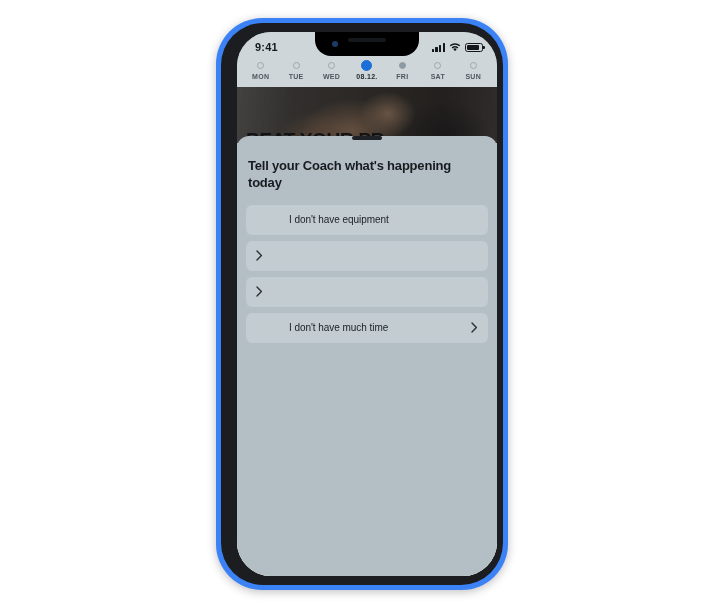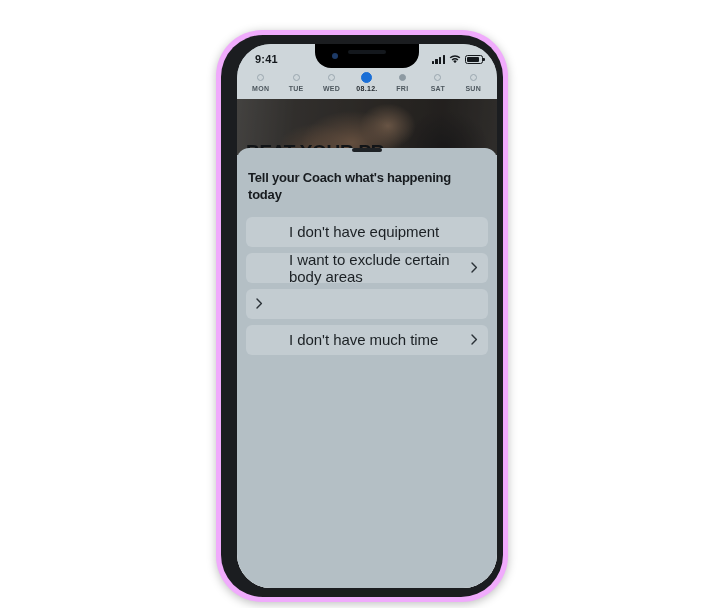--- a/index.html
+++ b/index.html
@@ -6,23 +6,23 @@
   html, body {
     width: 724px; height: 608px;
     background: #ffffff;
     font-family: "Liberation Sans", sans-serif;
     overflow: hidden;
   }
   .stage { position: relative; width: 724px; height: 608px; }
 
   
   .phone {
-    position: absolute; left: 216px; top: 30px;
+    position: absolute; left: 216px; top: 18px;
     width: 292px; height: 572px;
-    background: #f0abfc;
+    background: #3b82f6;
     border-radius: 46px;
     box-shadow: 0 2px 10px rgba(0,0,0,.25);
   }
   .phone-inner {
     position: absolute; left: 5px; top: 5px;
     width: 282px; height: 562px;
     background: #1b1d20;
     border-radius: 42px;
     padding: 0;
   }
@@ -146,21 +146,21 @@
   .options { display: flex; flex-direction: column; gap: 6px; }
   .option {
     height: 30px;
     background: #c3ccd1;
     border-radius: 6px;
     display: flex; align-items: center;
     padding: 0 10px;
     cursor: pointer;
   }
   .option .txt {
-    flex: 1; font-size: 15px; color: #1b2024; letter-spacing: -.05px; padding-left: 33px;
+    flex: 1; font-size: 10px; color: #1b2024; letter-spacing: -.05px; padding-left: 33px;
   }
   .chev { flex: 0 0 auto; display: flex; align-items: center; }
 
   
   .cta-wrap {
     position: absolute; left: 0; right: 0; bottom: 47px;
     padding: 0 3px;
   }
   .cta {
     height: 37px; background: #252c33;
@@ -266,21 +266,20 @@
 
         <div class="sheet">
           <div class="grabber"></div>
           <div class="sheet-title">Tell your Coach what's happening today</div>
 
           <div class="options">
             <div class="option">
               <span class="txt">I don't have equipment</span>
             </div>
             <div class="option">
-              <span class="txt">I want to exclude certain body areas</span>
               <span class="chev">
                 <svg width="7" height="11" viewBox="0 0 7 11">
                     <path d="M1 1l4.4 4.5L1 10" fill="none" stroke="#2b3238" stroke-width="1.4" stroke-linecap="round" stroke-linejoin="round"></path>
                   </svg>
               </span>
             </div>
             <div class="option">
               <span class="chev">
                 <svg width="7" height="11" viewBox="0 0 7 11">
                     <path d="M1 1l4.4 4.5L1 10" fill="none" stroke="#2b3238" stroke-width="1.4" stroke-linecap="round" stroke-linejoin="round"></path>

